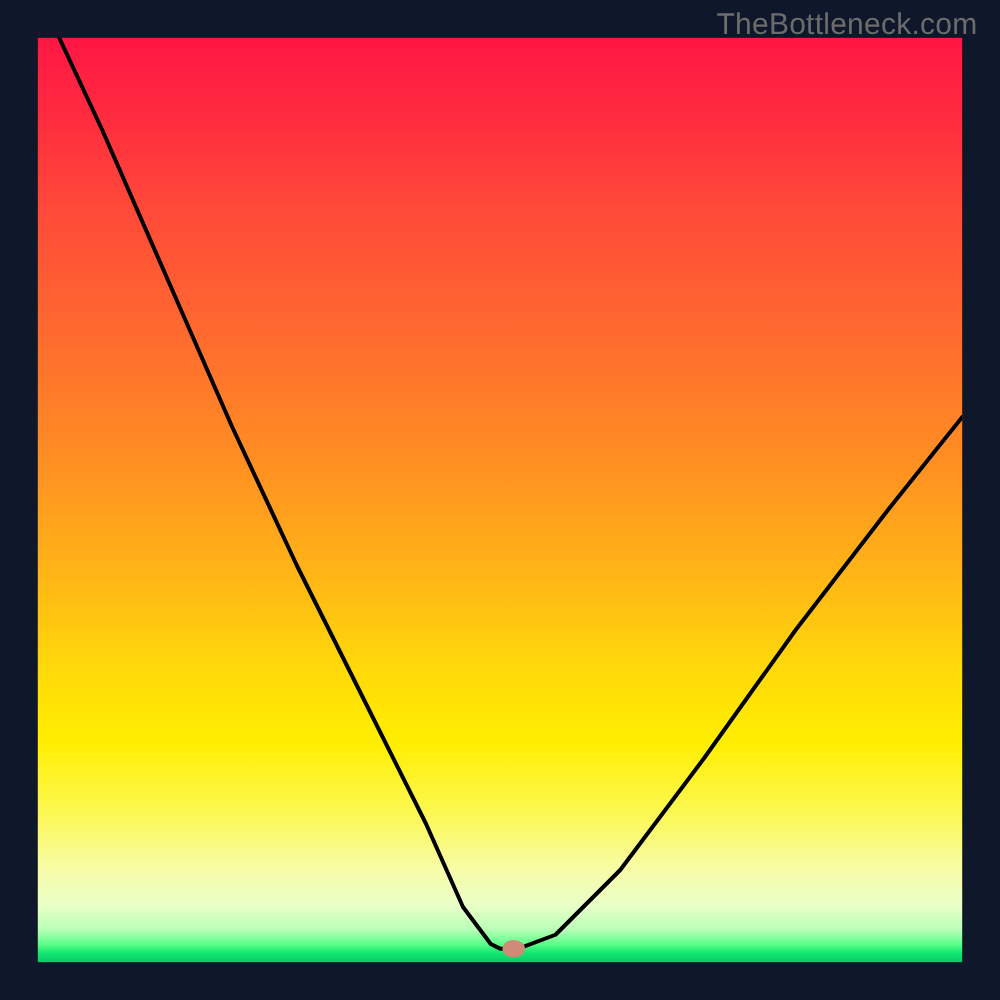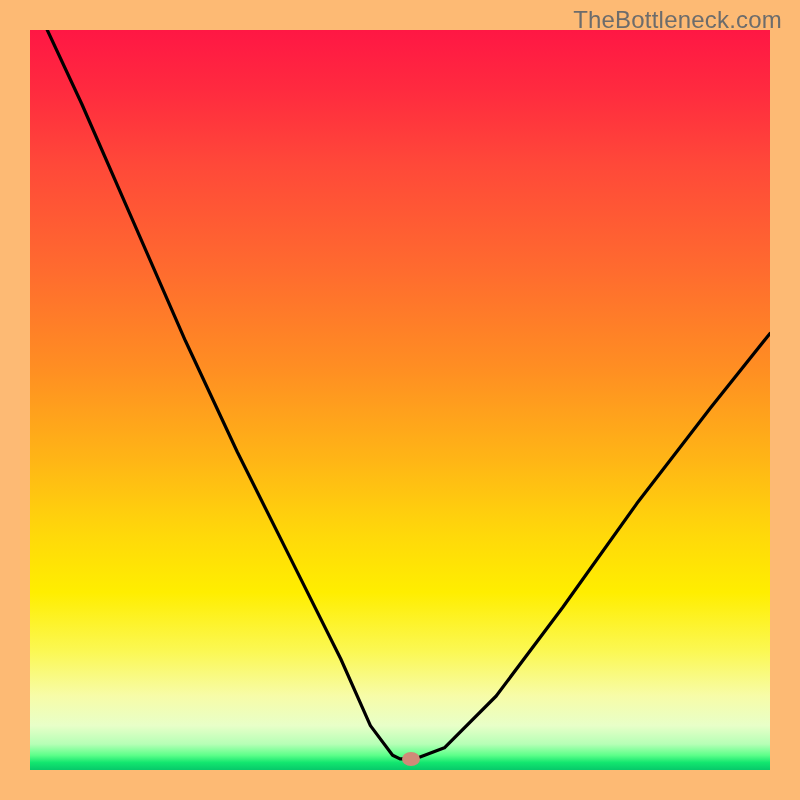--- a/index.html
+++ b/index.html
@@ -7,21 +7,21 @@
     padding: 0;
     width: 800px;
     height: 800px;
     background: #000;
     font-family: Arial, Helvetica, sans-serif;
   }
   .stage {
     position: relative;
     width: 800px;
     height: 800px;
-    background: #fdba74;
+    background: #0f172a;
   }
   .watermark {
     position: absolute;
     top: 6px;
     right: 18px;
     color: #6c6c6c;
     font-size: 24px;
     font-weight: 500;
     letter-spacing: 0.2px;
     z-index: 5;

